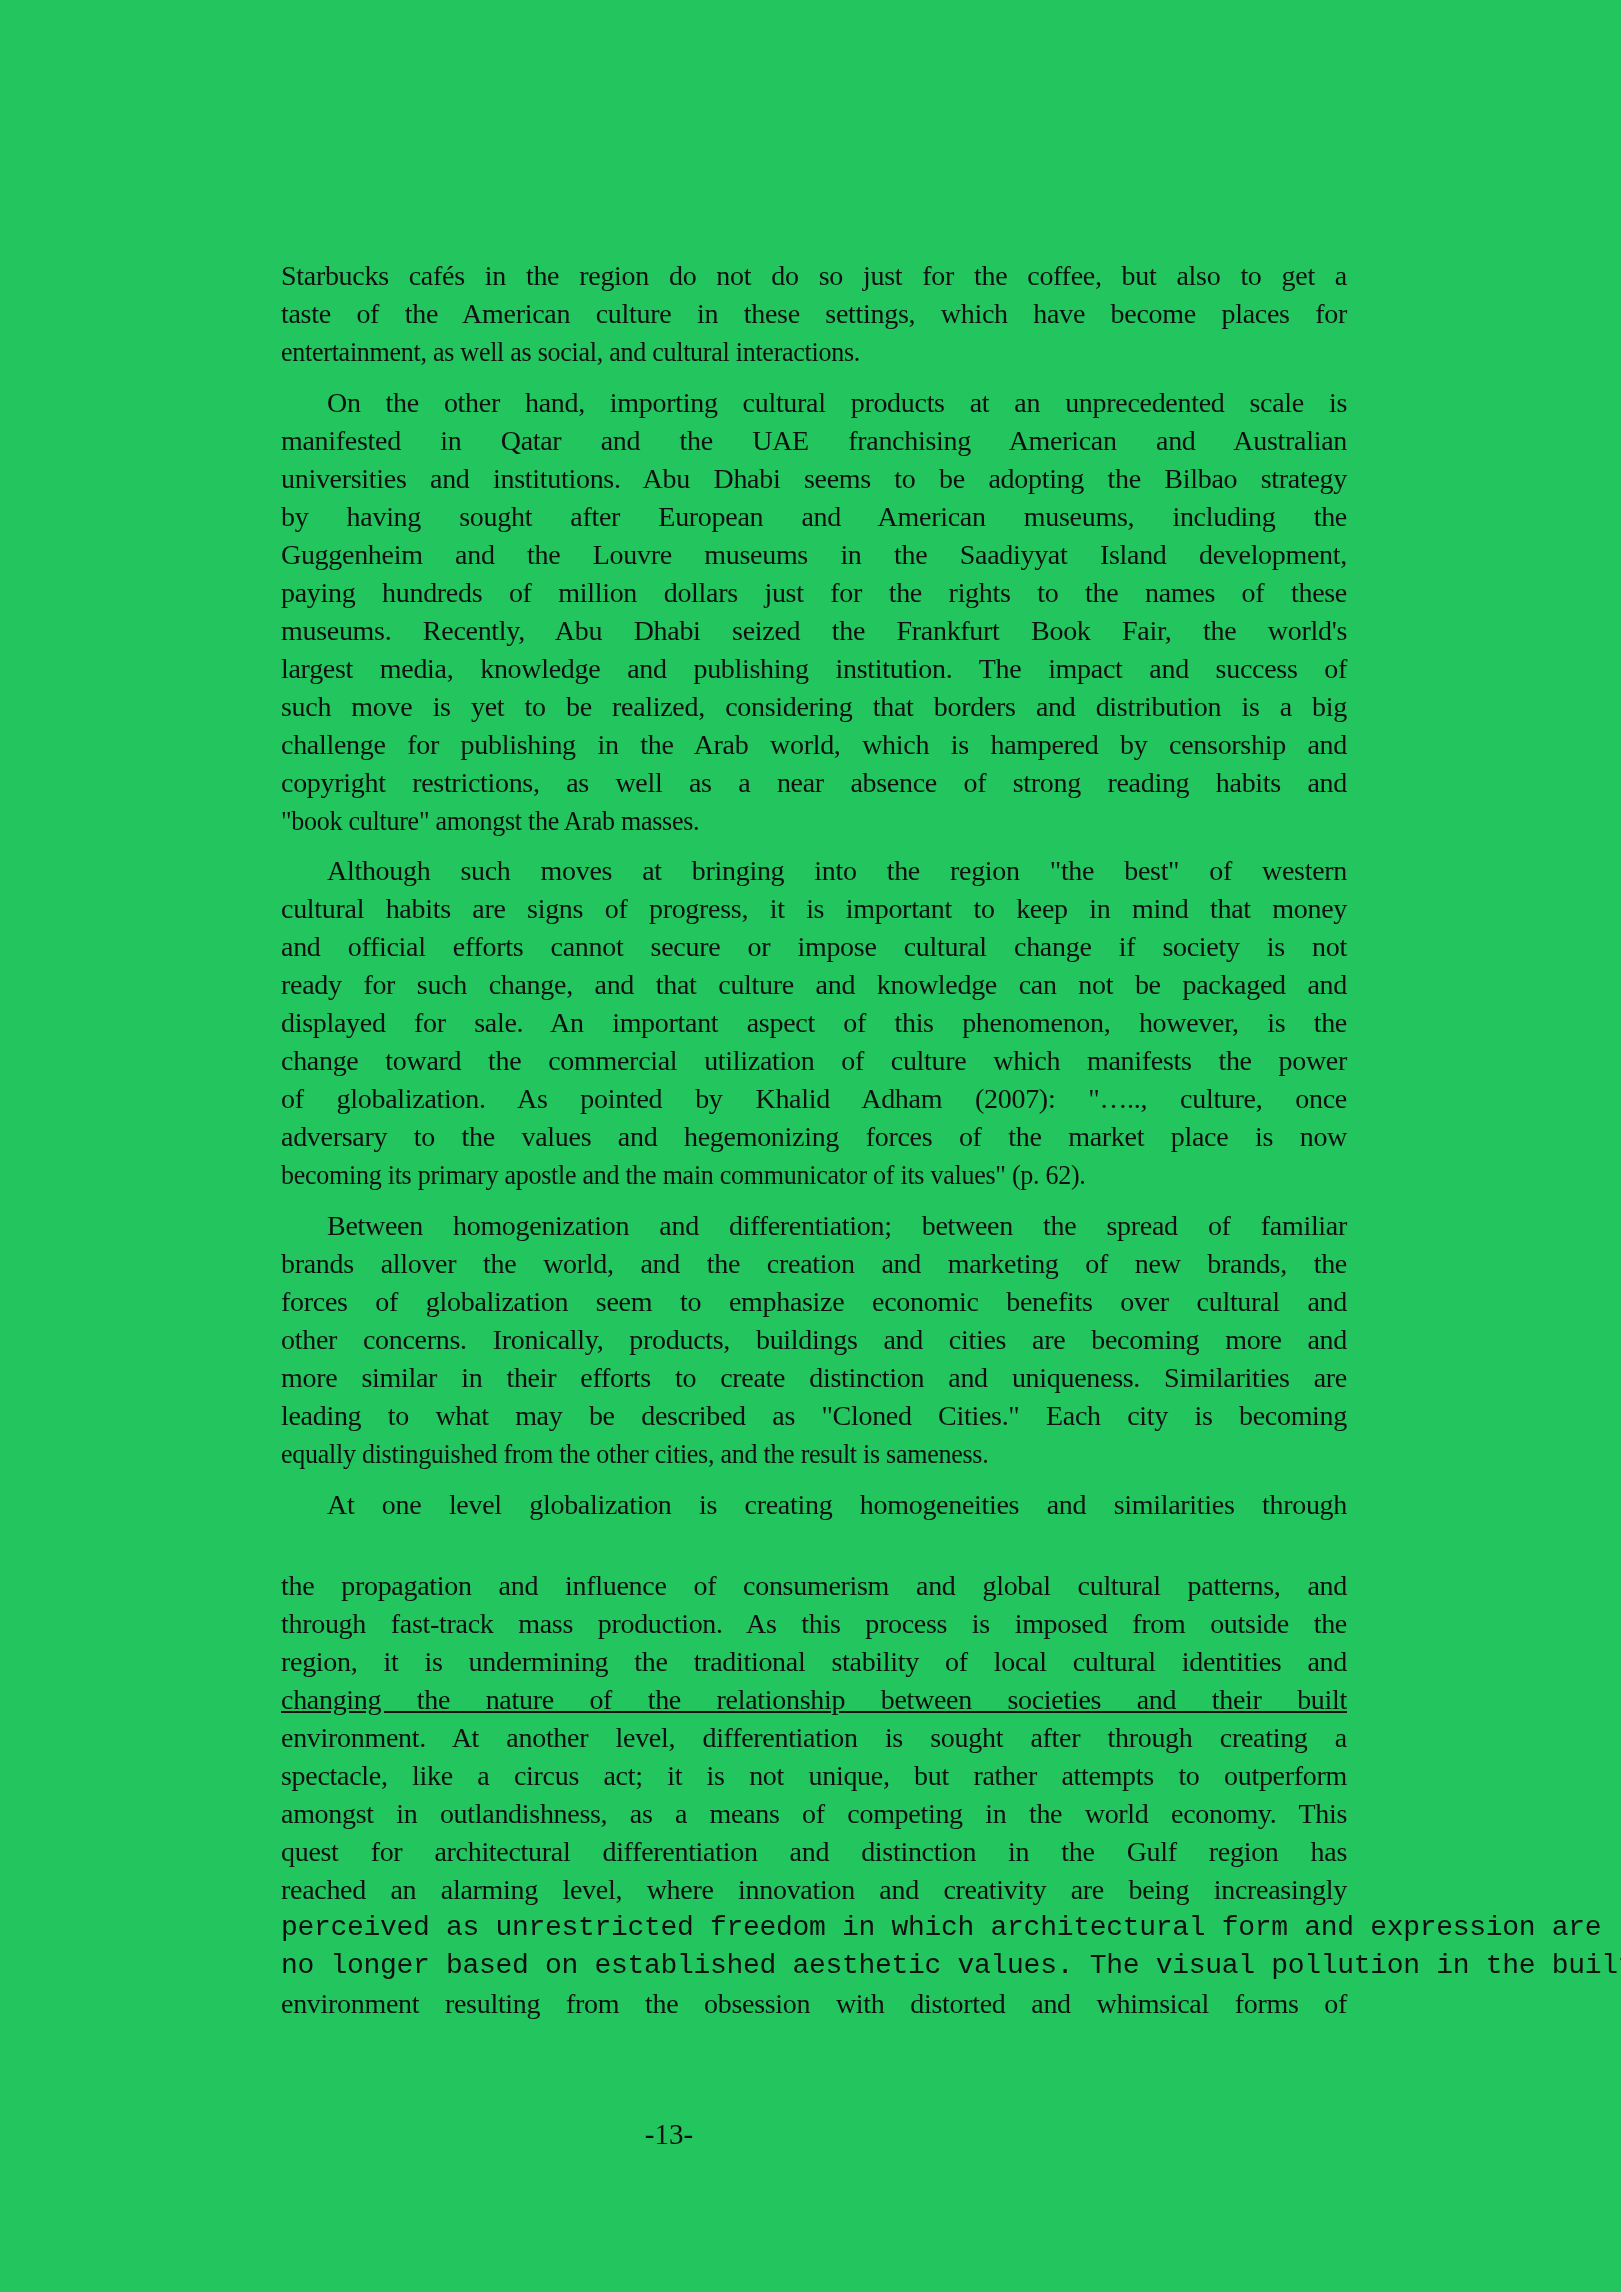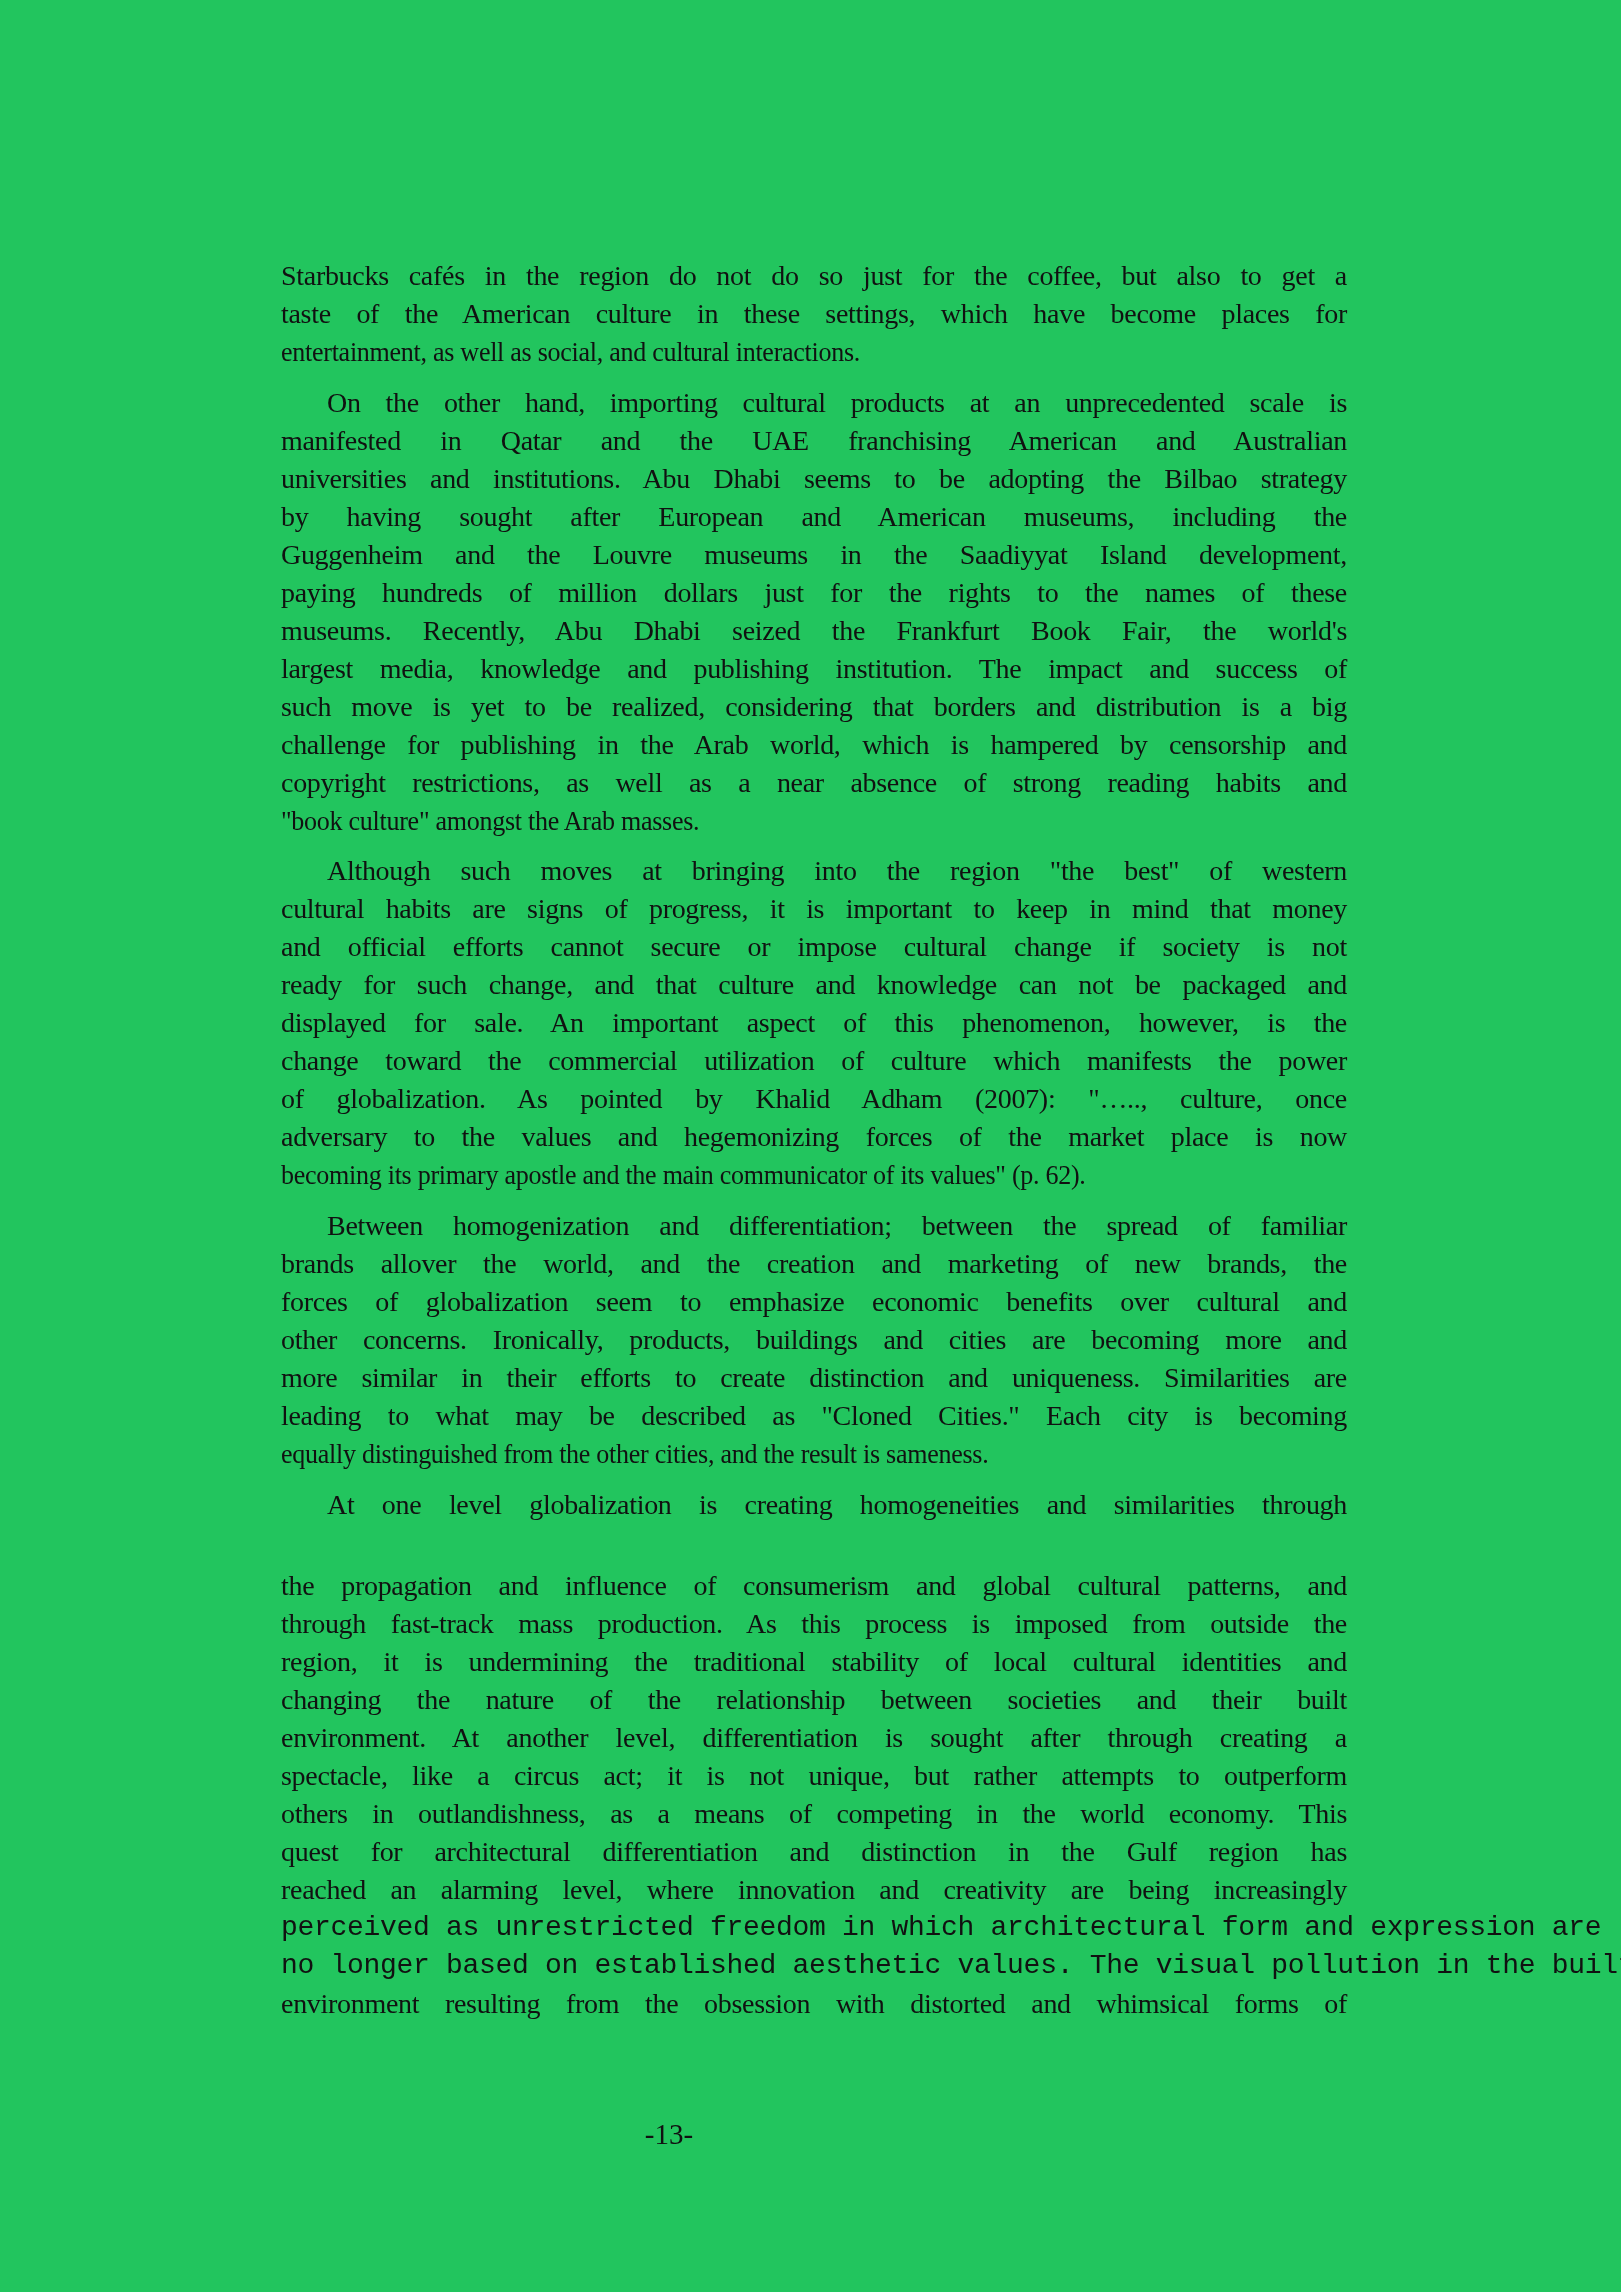--- a/index.html
+++ b/index.html
@@ -103,24 +103,24 @@
         <span class="line" style="display: block;">other concerns. Ironically, products, buildings and cities are becoming more and</span>
         <span class="line" style="display: block;">more similar in their efforts to create distinction and uniqueness. Similarities are</span>
         <span class="line" style="display: block;">leading to what may be described as "Cloned Cities." Each city is becoming</span>
         <span class="line last" style="display: block; transform: scaleX(0.93);">equally distinguished from the other cities, and the result is sameness.</span>
       </div>
       <div class="paragraph">
         <span class="line indent" style="display: block;">At one level globalization is creating homogeneities and similarities through</span>
         <span class="line" style="display: block; margin-top: 43px;">the propagation and influence of consumerism and global cultural patterns, and</span>
         <span class="line" style="display: block;">through fast-track mass production. As this process is imposed from outside the</span>
         <span class="line" style="display: block;">region, it is undermining the traditional stability of local cultural identities and</span>
-        <span class="line" style="display: block;">changing the nature of the relationship between societies and their built</span>
+        <span class="line" style="display: block; text-decoration: underline;">changing the nature of the relationship between societies and their built</span>
         <span class="line" style="display: block;">environment. At another level, differentiation is sought after through creating a</span>
         <span class="line" style="display: block;">spectacle, like a circus act; it is not unique, but rather attempts to outperform</span>
-        <span class="line" style="display: block;">others in outlandishness, as a means of competing in the world economy. This</span>
+        <span class="line" style="display: block;">amongst in outlandishness, as a means of competing in the world economy. This</span>
         <span class="line" style="display: block;">quest for architectural differentiation and distinction in the Gulf region has</span>
         <span class="line" style="display: block;">reached an alarming level, where innovation and creativity are being increasingly</span>
         <span class="line" style="display: block; font-family: Liberation Mono, monospace;">perceived as unrestricted freedom in which architectural form and expression are</span>
         <span class="line" style="display: block; font-family: Liberation Mono, monospace;">no longer based on established aesthetic values. The visual pollution in the built</span>
         <span class="line" style="display: block;">environment resulting from the obsession with distorted and whimsical forms of</span>
       </div>
     </div>
   <div class="page-number">-13-</div>
 </div>
 

